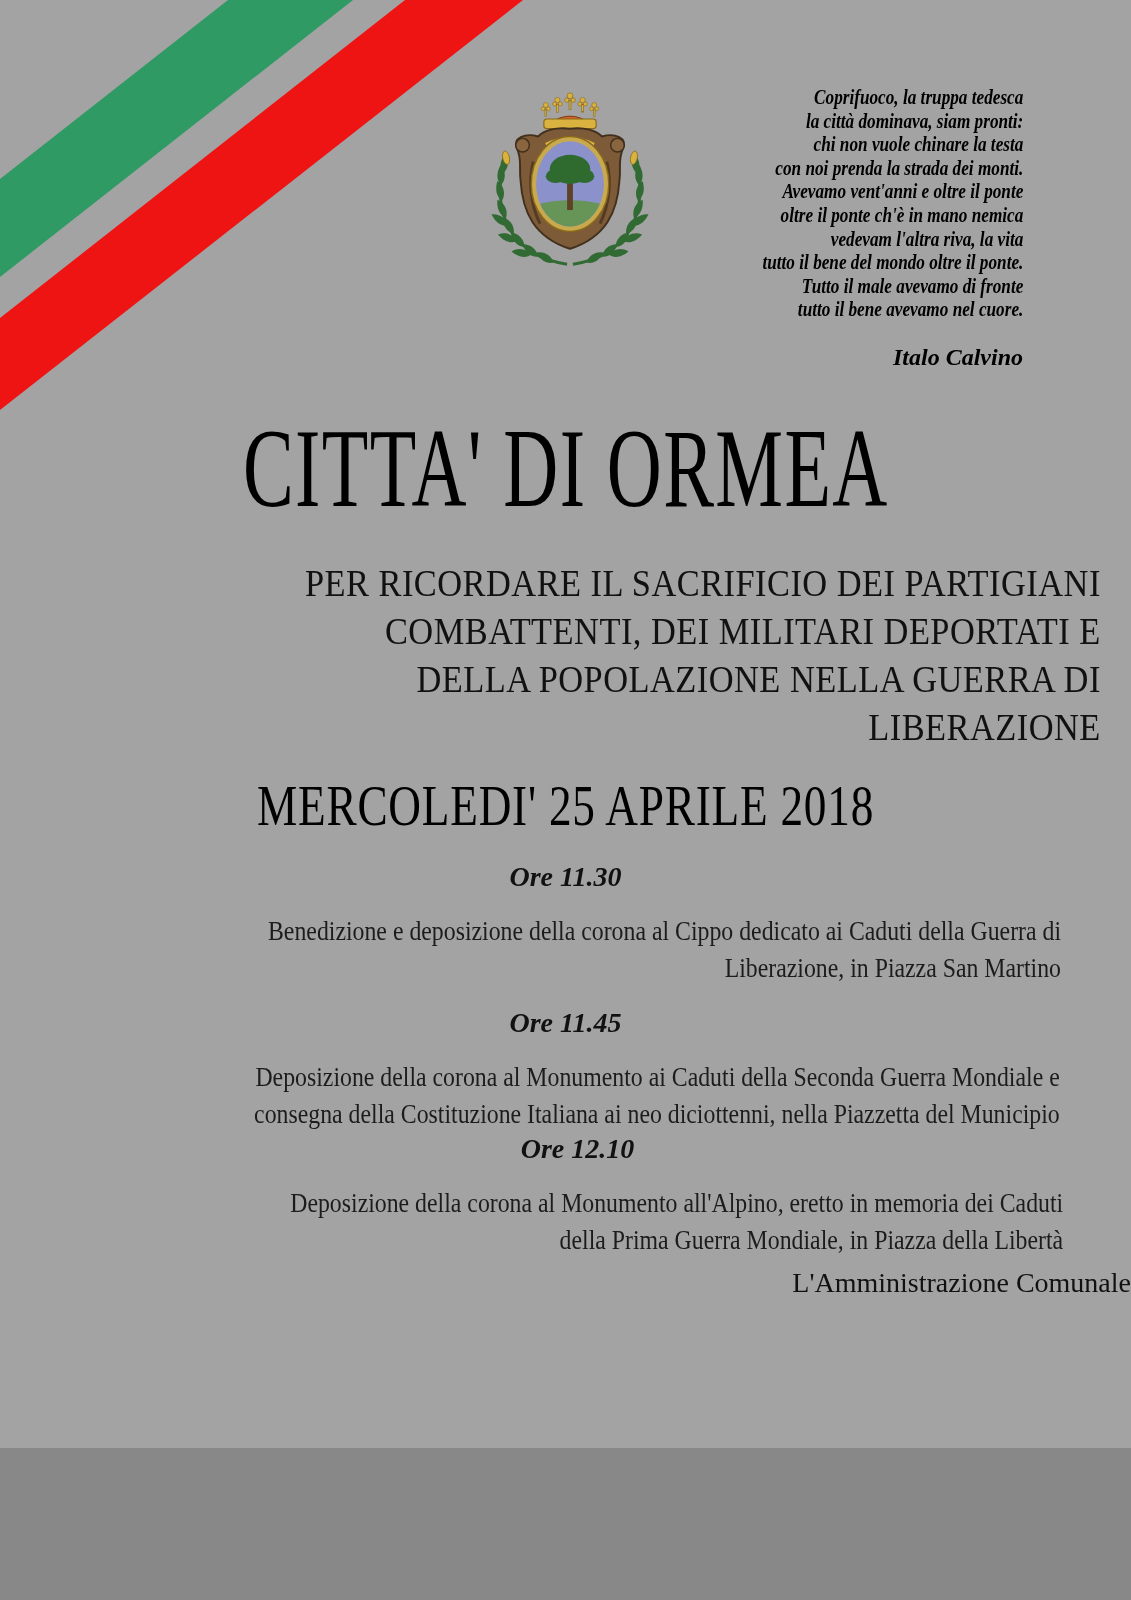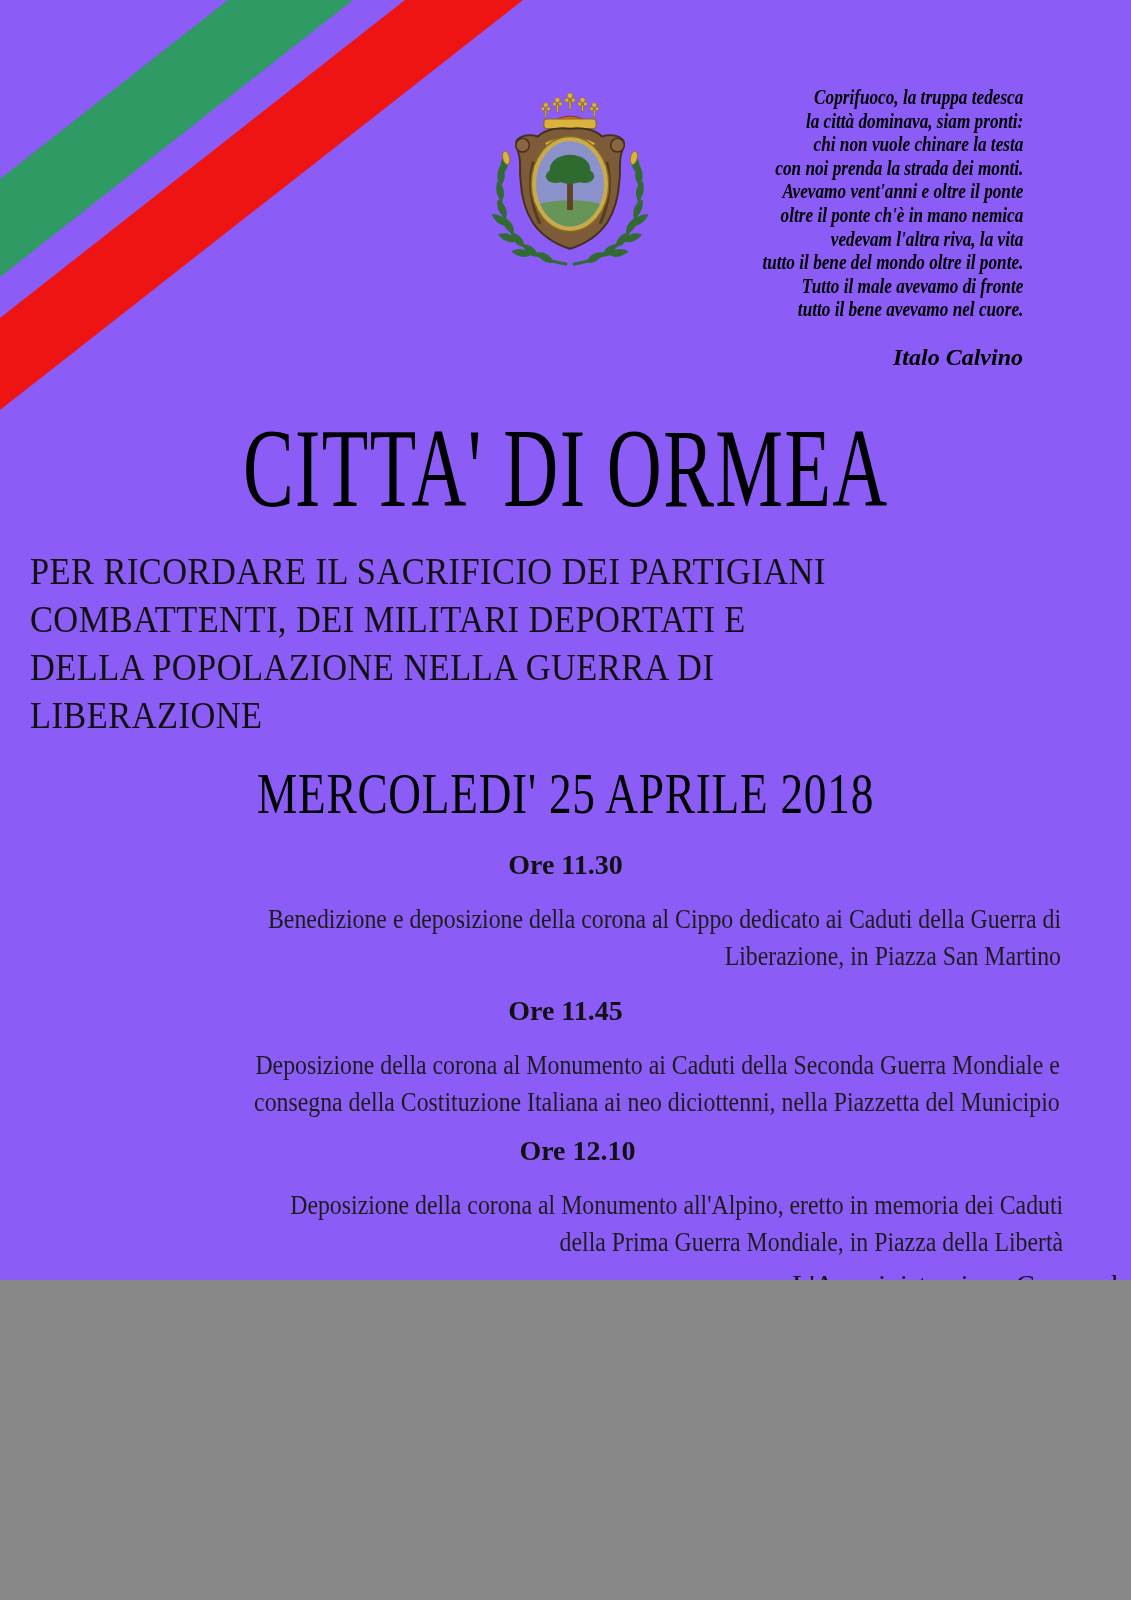--- a/index.html
+++ b/index.html
@@ -1,21 +1,21 @@
 <!DOCTYPE html>
 <html><head>
 <meta charset="utf-8">
 <style>
   html,body{margin:0;padding:0;}
   body{background:#888;}
   .page{
     position:relative;
-    width:1131px;height:1280px;
+    width:1131px;height:1448px;
     margin:0 auto;
-    background:#8b5cf6;
+    background:#a3a3a3;
     overflow:hidden;
     font-family:"Liberation Serif","DejaVu Serif",serif;
     color:#111;
   }
   
   .header{position:relative;height:398px;}
   .flag{position:absolute;top:0;left:0;}
   .crest{position:absolute;top:84px;left:478px;}
   .quote{
     position:absolute;top:86px;right:108px;
@@ -37,41 +37,41 @@
   
   .title{
     margin-top:14px;text-align:center;white-space:nowrap;
   }
   .title-inner{
     display:inline-block;
     font-size:112px;line-height:1;letter-spacing:2px;
     transform:scaleX(0.68);transform-origin:center;
     color:#000;
   }
-  .subtitle{margin-top:24px;text-align:left;}
+  .subtitle{margin-top:36px;text-align:right;}
   .subtitle-inner{
     display:inline-block;
     font-size:37px;line-height:48px;letter-spacing:0.5px;
     white-space:pre-line;
     transform:scaleX(0.93);transform-origin:center top;
   }
   .date{margin-top:22px;text-align:center;white-space:nowrap;font-family:Liberation Serif, serif;}
   .date-inner{
     display:inline-block;
     font-size:58px;line-height:64px;letter-spacing:1px;
     transform:scaleX(0.78);transform-origin:center top;
     color:#000;
   }
   .time{
     text-align:center;
-    font-size:28px;line-height:34px;font-weight:bold;
+    font-size:28px;line-height:34px;font-weight:bold;font-style:italic;
   }
   .time-0{margin-top:22px;}
   .time-1{margin-top:20px;}
-  .time-2{margin-top:14px;padding-left:24px;}
+  .time-2{padding-left:24px;}
   .desc{text-align:right;margin-top:18px;}
   .desc-inner{
     display:inline-block;
     font-size:28px;line-height:37px;
     white-space:pre-line;
     transform:scaleX(0.85);transform-origin:center top;
     color:#1c1c1c;
   }
   .closing{margin-top:20px;text-align:center;}
   .closing-inner{

